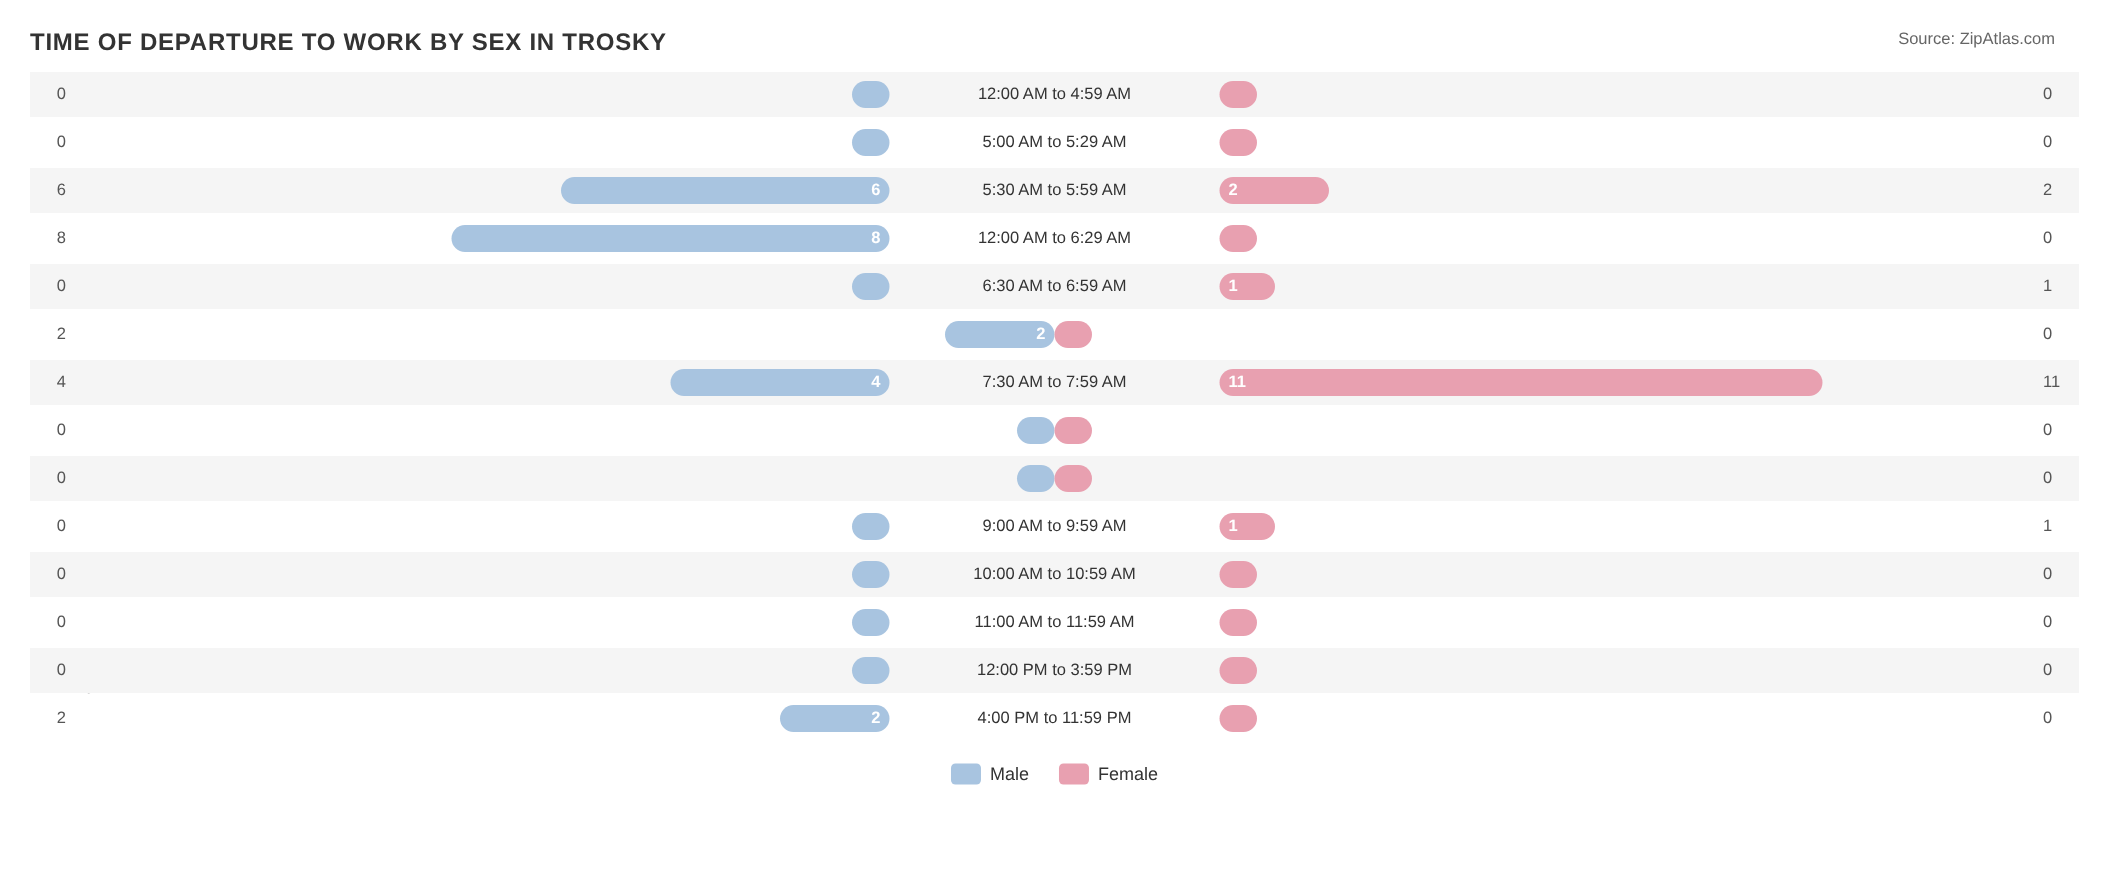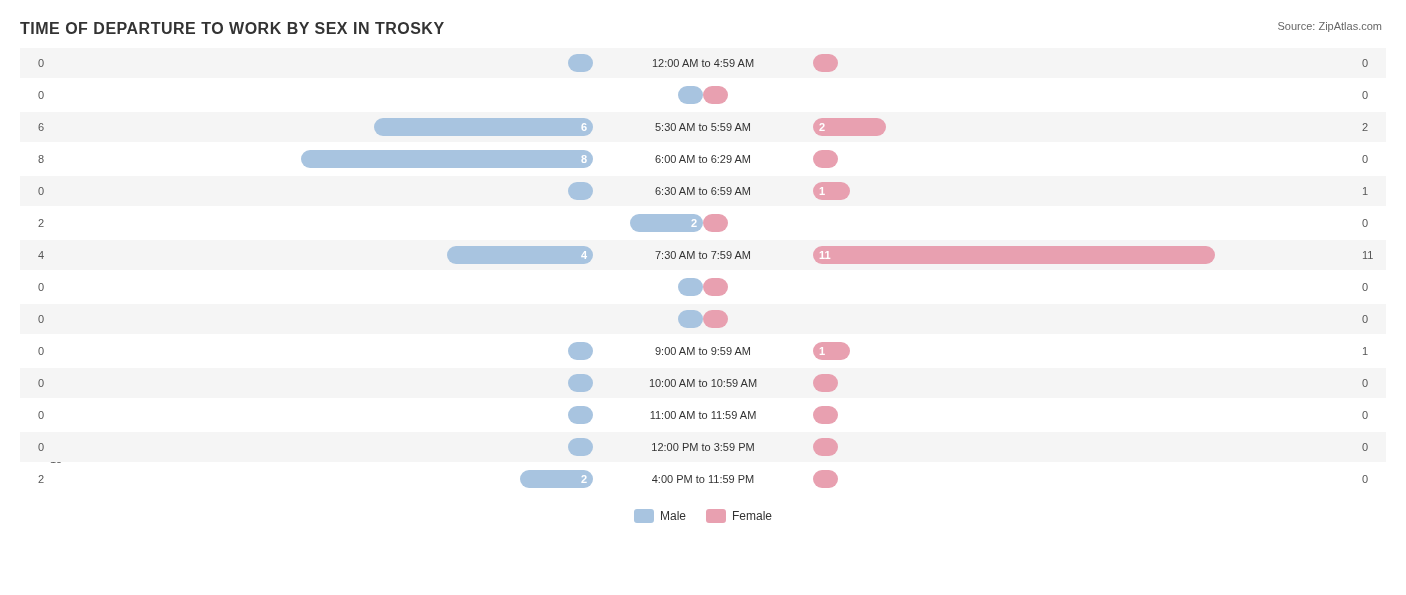--- a/index.html
+++ b/index.html
@@ -21,21 +21,21 @@
       font-size: 16px;
       font-weight: bold;
       color: #333;
       margin-bottom: 10px;
       text-transform: uppercase;
       letter-spacing: 0.5px;
     }
     .source-label {
       position: absolute;
       top: 20px;
-      right: 24px;
+      right: 36px;
       font-size: 11px;
       color: #666;
     }
     .chart-area {
       position: relative;
       width: 100%;
       height: calc(100% - 60px);
     }
     .row {
       display: flex;
@@ -177,20 +177,23 @@
     <div class="right-bar-area">
       <div class="bar bar-female" style="width:25px; min-width:25px;"></div>
     </div>
     <div class="right-value">0</div>
   </div>
       <div class="row">
     <div class="left-value">0</div>
     <div class="left-bar-area">
       <div class="bar bar-male" style="width:25px; min-width:25px;"></div>
     </div>
+    <div class="center-label-area">
+      <span class="time-label">5:00 AM to 5:29 AM</span>
+    </div>
     <div class="right-bar-area">
       <div class="bar bar-female" style="width:25px; min-width:25px;"></div>
     </div>
     <div class="right-value">0</div>
   </div>
       <div class="row">
     <div class="left-value">6</div>
     <div class="left-bar-area">
       <div class="bar bar-male" style="width:219px; min-width:25px;">
             <span class="bar-value">6</span>
@@ -207,21 +210,21 @@
     <div class="right-value">2</div>
   </div>
       <div class="row">
     <div class="left-value">8</div>
     <div class="left-bar-area">
       <div class="bar bar-male" style="width:292px; min-width:25px;">
             <span class="bar-value">8</span>
           </div>
     </div>
     <div class="center-label-area">
-      <span class="time-label">6:00 AM to 6:29 AM</span>
+      <span class="time-label">12:00 AM to 6:29 AM</span>
     </div>
     <div class="right-bar-area">
       <div class="bar bar-female" style="width:25px; min-width:25px;"></div>
     </div>
     <div class="right-value">0</div>
   </div>
       <div class="row">
     <div class="left-value">0</div>
     <div class="left-bar-area">
       <div class="bar bar-male" style="width:25px; min-width:25px;"></div>

